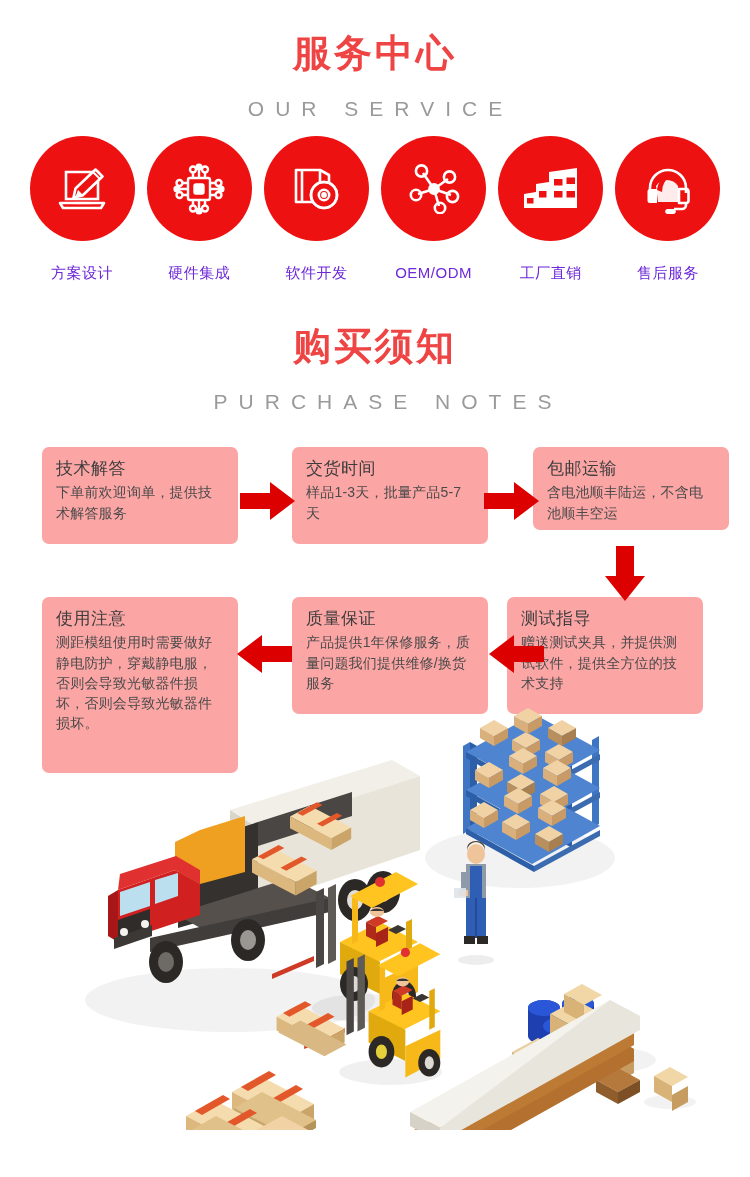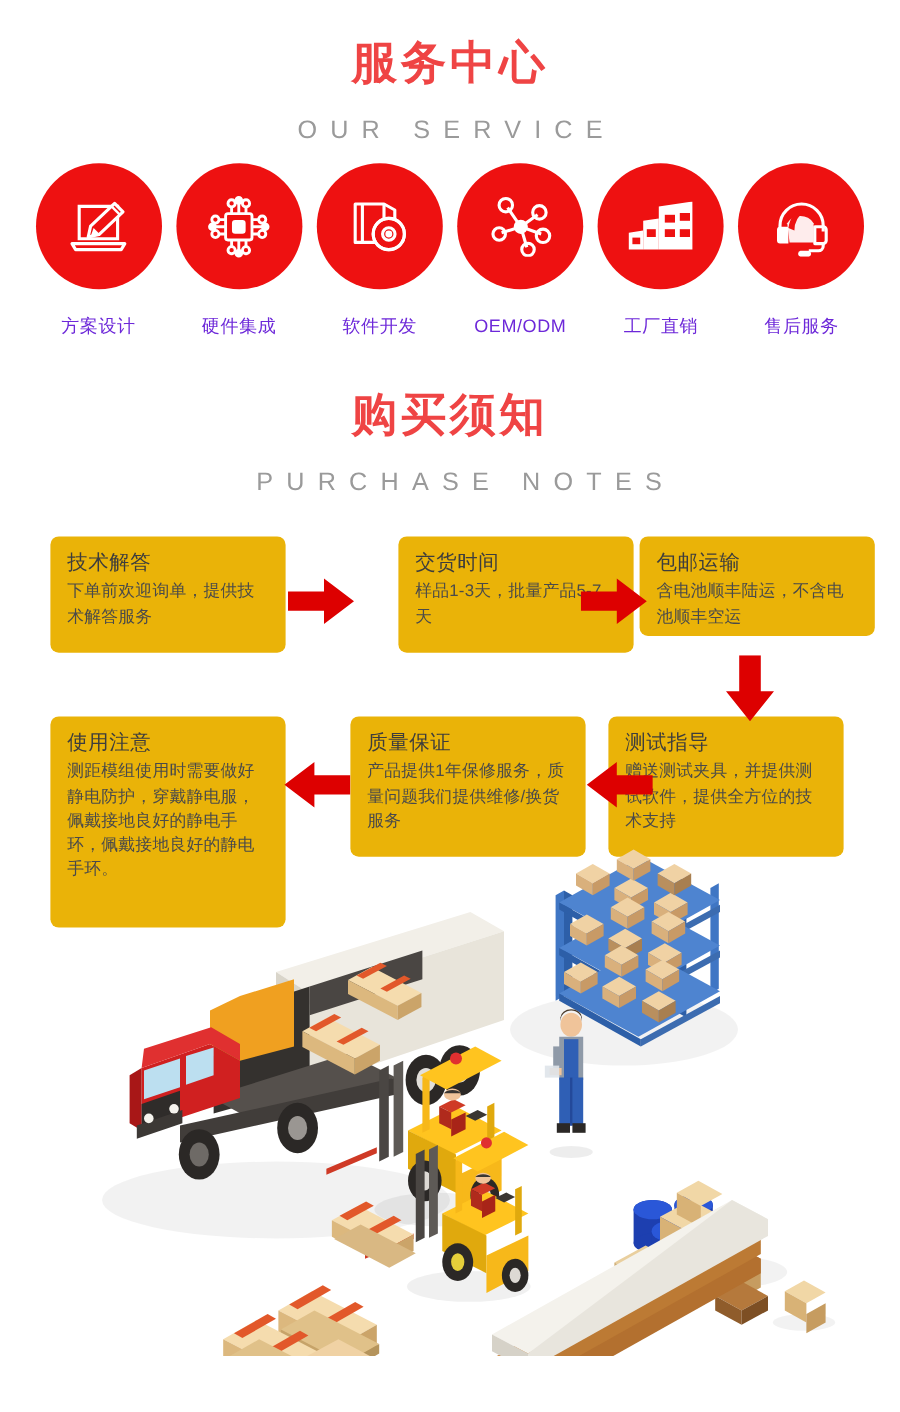--- a/index.html
+++ b/index.html
@@ -74,42 +74,42 @@
     line-height: 1;
     white-space: nowrap;
     letter-spacing: 0.5px;
   }
 
   
   #flow { position: absolute; left: 0; top: 0; width: 750px; height: 1177px; }
 
   .card {
     position: absolute;
-    background: #eab308;
+    background: #fca5a5;
     border-radius: 7px;
     padding: 11px 14px 12px 14px;
   }
   .card-title {
     font-size: 17px;
     color: #3d3d3d;
     line-height: 1.25;
     margin-bottom: 3px;
     letter-spacing: 0.5px;
   }
   .card-body {
     font-size: 14px;
     color: #4a4a4a;
     line-height: 1.45;
     letter-spacing: 0.2px;
     white-space: pre-wrap;
   }
 
   
   #card-1 { left: 42px;  top: 447px; width: 196px; height: 97px; }
-  #card-2 { left: 292px; top: 447px; width: 196px; height: 97px; margin-left: 40px; }
+  #card-2 { left: 292px; top: 447px; width: 196px; height: 97px; }
   #card-3 { left: 533px; top: 447px; width: 196px; height: 83px; }
   #card-4 { left: 507px; top: 597px; width: 196px; height: 117px; }
   #card-5 { left: 292px; top: 597px; width: 196px; height: 117px; }
   #card-6 { left: 42px;  top: 597px; width: 196px; height: 176px; }
 
   
   .arrow { position: absolute; }
   #arrow-1 { left: 240px; top: 481px; width: 56px; height: 40px; }
   #arrow-2 { left: 484px; top: 481px; width: 56px; height: 40px; }
   #arrow-3 { left: 604px; top: 546px; width: 42px; height: 56px; }
@@ -286,21 +286,21 @@
     <div class="card-body">赠送测试夹具，并提供测试软件，提供全方位的技术支持</div>
   </div>
 
   <div class="card" id="card-5">
     <div class="card-title">质量保证</div>
     <div class="card-body">产品提供1年保修服务，质量问题我们提供维修/换货服务</div>
   </div>
 
   <div class="card" id="card-6">
     <div class="card-title">使用注意</div>
-    <div class="card-body">测距模组使用时需要做好静电防护，穿戴静电服，佩戴接地良好的静电手环，佩戴接地良好的静电手环。</div>
+    <div class="card-body">测距模组使用时需要做好静电防护，穿戴静电服，否则会导致光敏器件损坏，否则会导致光敏器件损坏。</div>
   </div>
 
   <span class="arrow" id="arrow-1">
     <svg width="56" height="40" viewBox="0 0 56 40">
       <path d="M0 12 h30 v-11 l25 19 -25 19 v-11 h-30 z" fill="#dd0000"></path>
     </svg>
   </span>
   <span class="arrow" id="arrow-2">
     <svg width="56" height="40" viewBox="0 0 56 40">
       <path d="M0 12 h30 v-11 l25 19 -25 19 v-11 h-30 z" fill="#dd0000"></path>

